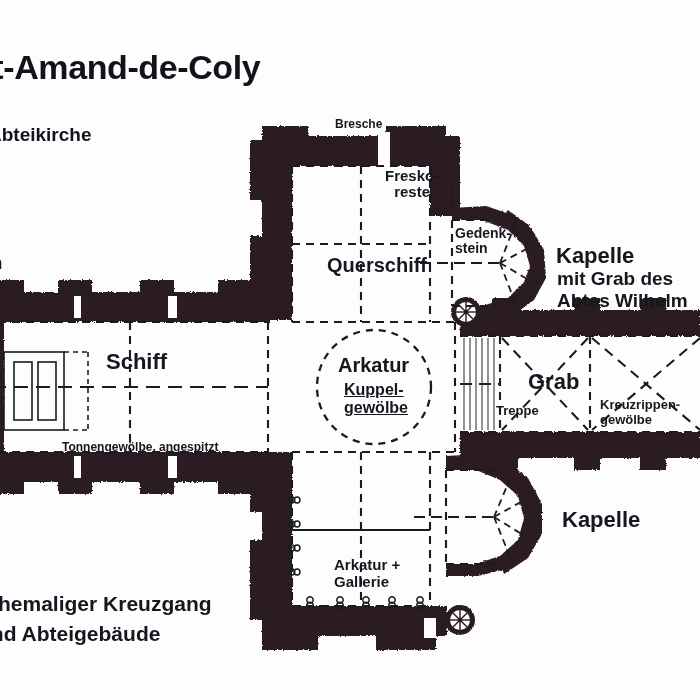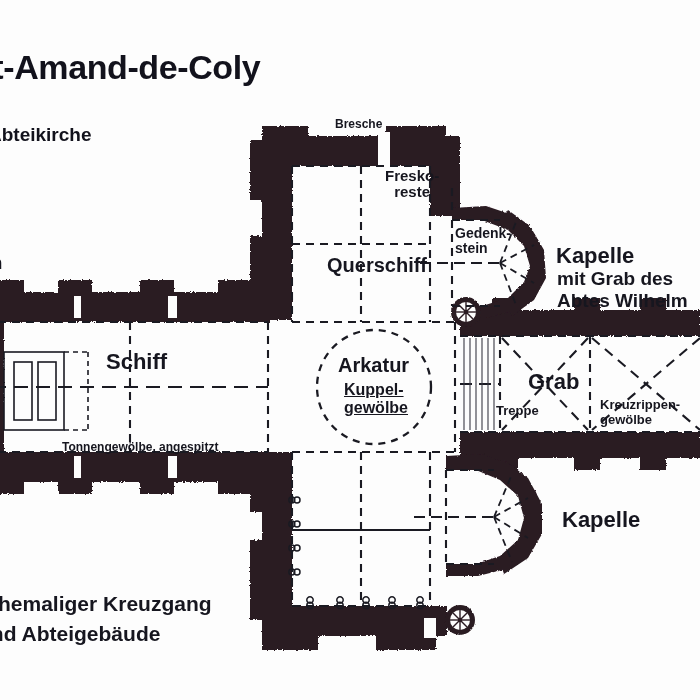--- a/index.html
+++ b/index.html
@@ -374,17 +374,21 @@
 
   <div class="lbl lbl-chor">Grab</div>
   <div class="lbl lbl-treppe">Treppe</div>
   <div class="lbl lbl-kreuzrippen">
     <span>Kreuzrippen-</span><br>
     <span>gewölbe</span>
   </div>
 
   <div class="lbl lbl-kapelle-bot">Kapelle</div>
 
+  <div class="lbl lbl-arkatur">
+    <span>Arkatur +</span><br>
+    <span>Gallerie</span>
+  </div>
 
   <div class="foot1">Ehemaliger Kreuzgang</div>
   <div class="foot2">und Abteigebäude</div>
 
 </div>
 
 </body></html>

